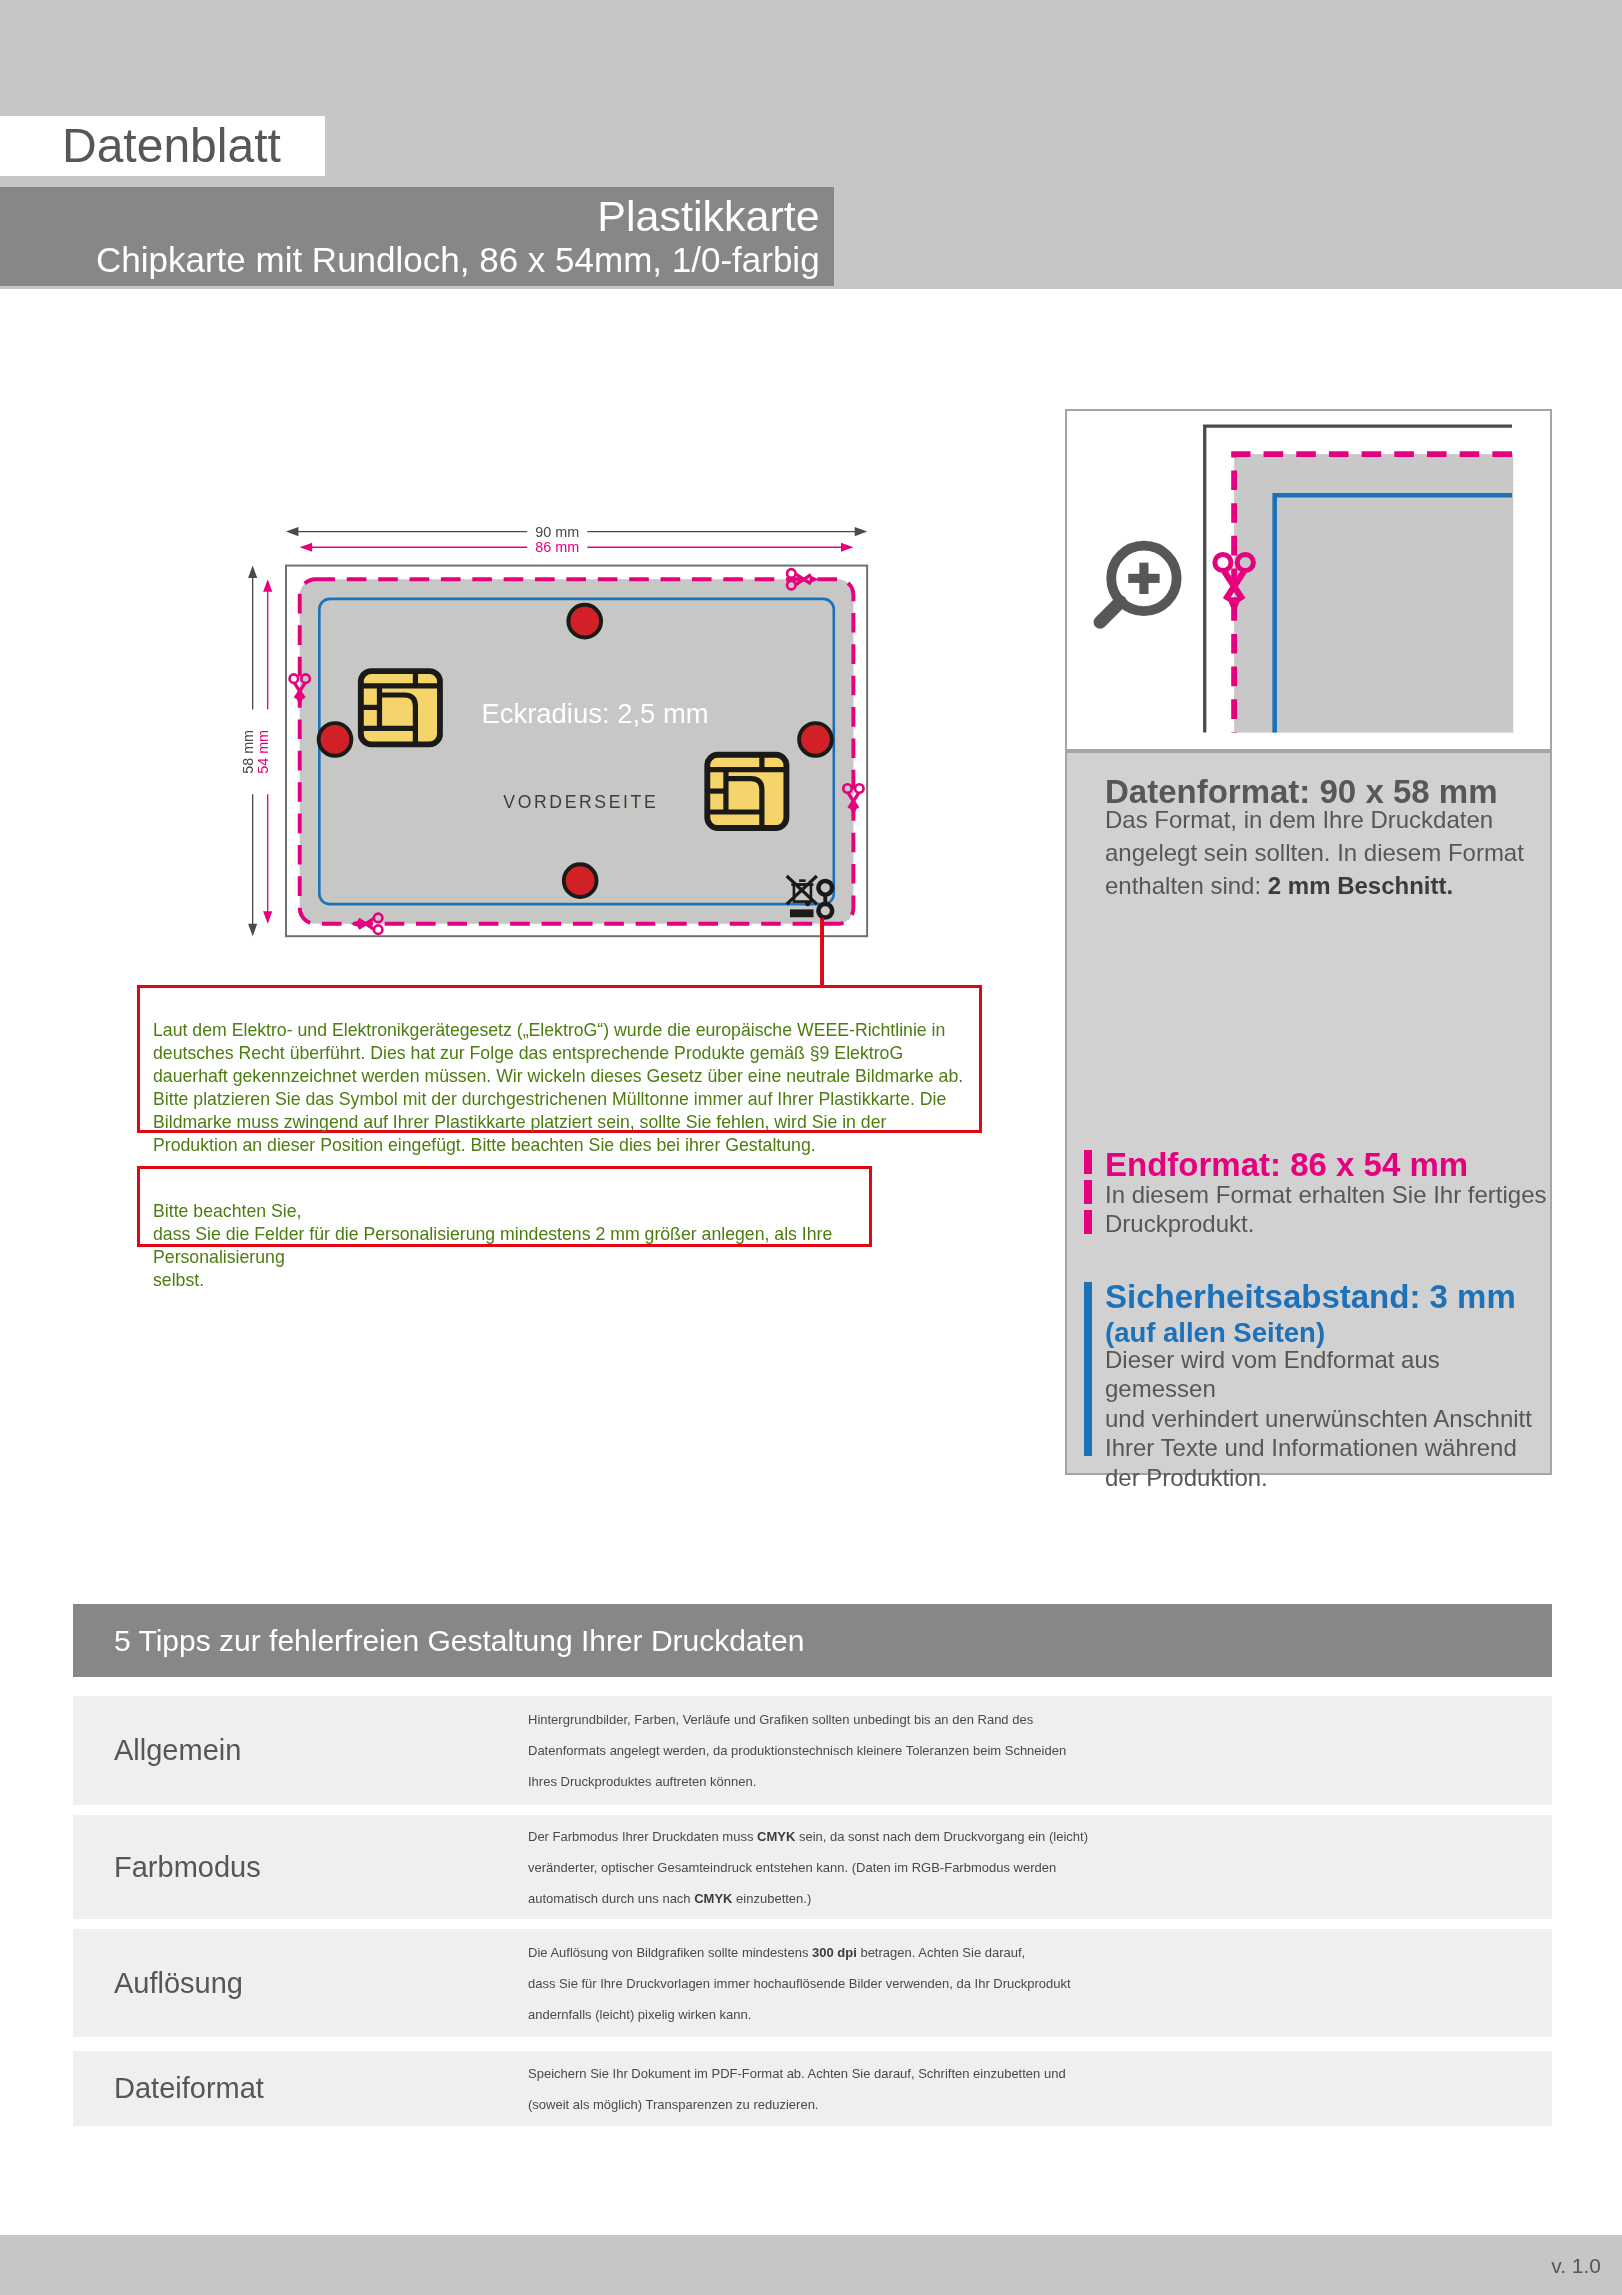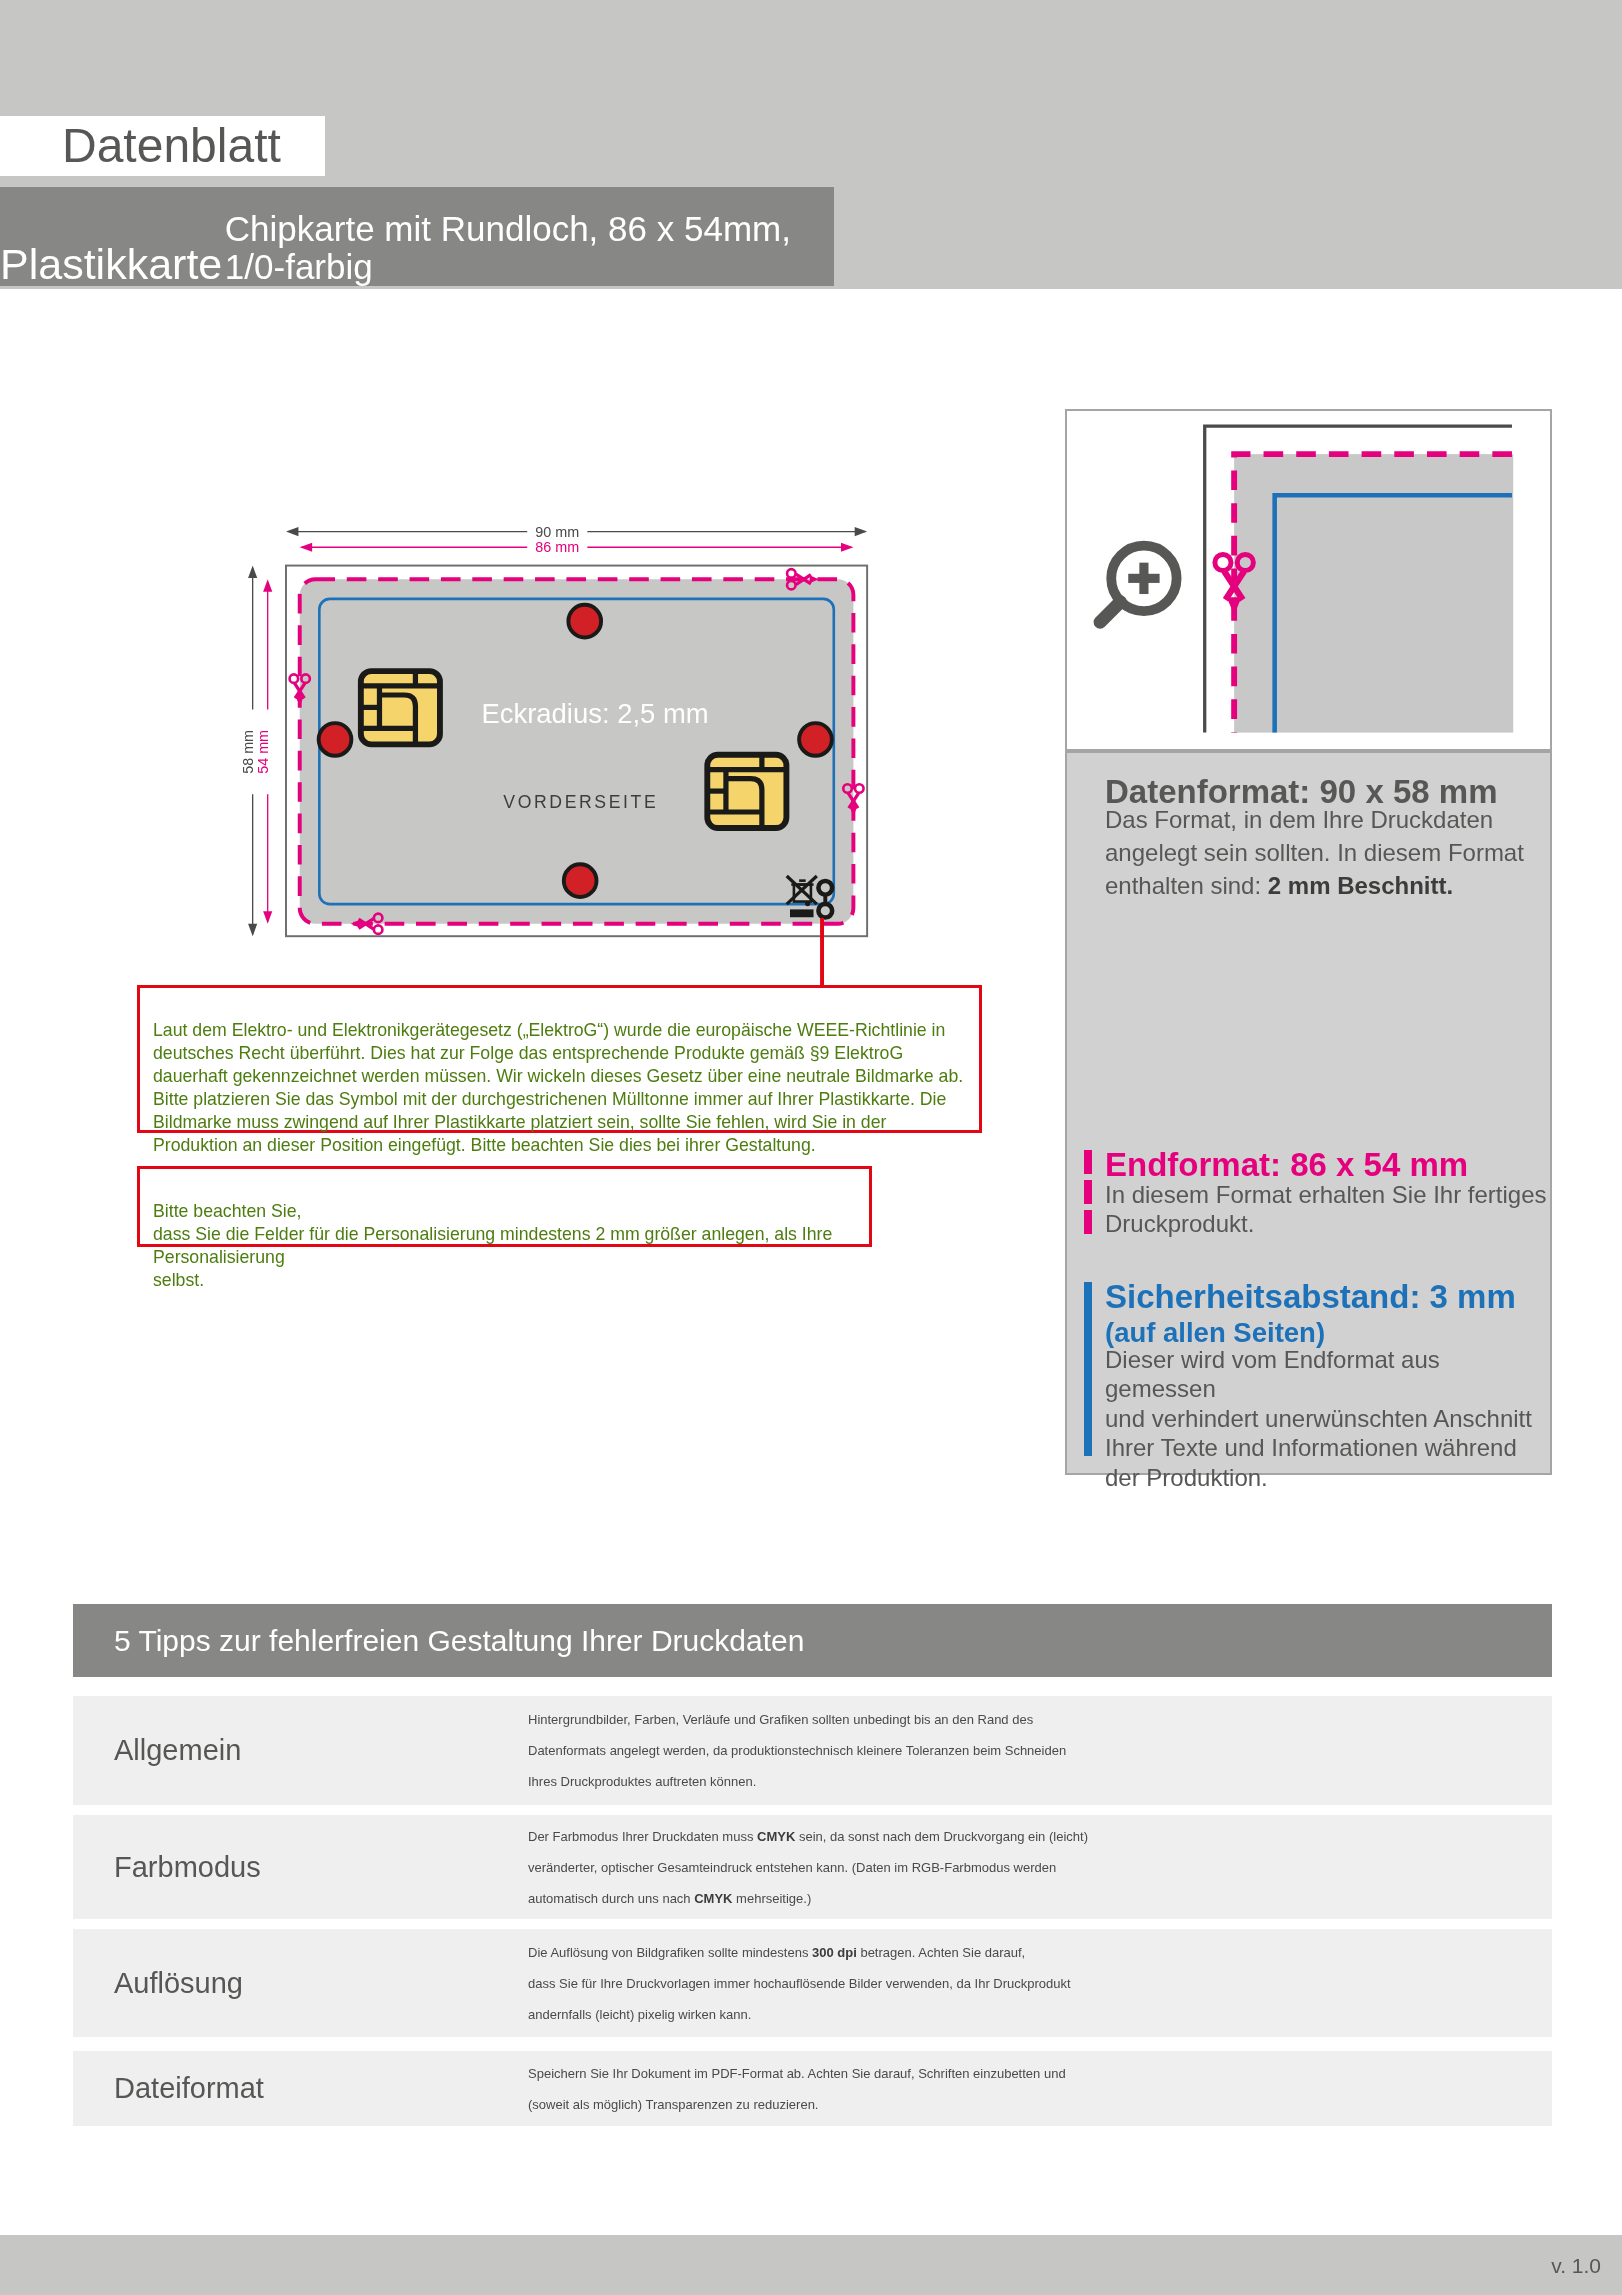--- a/index.html
+++ b/index.html
@@ -5,21 +5,21 @@
   html,body{margin:0;padding:0;background:#ffffff;}
   #page{position:relative;width:1623px;height:2295px;background:#ffffff;overflow:hidden;
         font-family:"Liberation Sans", sans-serif;}
   .abs{position:absolute;}
 
   
   #header-bg{left:0;top:0;width:1623px;height:289px;background:#c6c6c5;}
   #datenblatt-box{left:0;top:116px;width:325px;height:60px;background:#ffffff;}
   #datenblatt-box span{position:absolute;left:62px;top:1.3px;font-size:48px;line-height:58px;color:#575756;}
   #dark-band{left:0;top:187px;width:834px;height:99px;background:#878786;
-             display:flex;flex-direction:row;align-items:flex-end;justify-content:center;
+             display:flex;flex-direction:column;align-items:flex-end;justify-content:center;
              padding-right:14.4px;box-sizing:border-box;gap:2.6px;}
   #product-title{font-size:43px;line-height:44px;color:#ffffff;}
   #product-subtitle{font-size:35px;line-height:38px;color:#ffffff;}
 
   
   .red-box{border:3.9px solid #e30613;background:#ffffff;box-sizing:border-box;
            color:#4d7c0f;font-size:17.7px;line-height:23px;white-space:pre-line;}
   #weee-box{left:137px;top:985px;width:845px;height:148px;padding:7.9px 13px;}
   #perso-box{left:137px;top:1166px;width:735px;height:81px;padding:7.9px 13px;}
 
@@ -236,21 +236,21 @@
   <div class="abs tip-row" id="row-allgemein">
     <div class="tip-label">Allgemein</div>
     <div class="tip-text"><span>Hintergrundbilder, Farben, Verläufe und Grafiken sollten unbedingt bis an den Rand des
 Datenformats angelegt werden, da produktionstechnisch kleinere Toleranzen beim Schneiden
 Ihres Druckproduktes auftreten können.</span></div>
   </div>
   <div class="abs tip-row" id="row-farbmodus">
     <div class="tip-label">Farbmodus</div>
     <div class="tip-text"><span>Der Farbmodus Ihrer Druckdaten muss </span><span class="b">CMYK</span><span> sein, da sonst nach dem Druckvorgang ein (leicht)
 veränderter, optischer Gesamteindruck entstehen kann. (Daten im RGB-Farbmodus werden
-automatisch durch uns nach </span><span class="b">CMYK</span><span> mehrseitige.)</span></div>
+automatisch durch uns nach </span><span class="b">CMYK</span><span> einzubetten.)</span></div>
   </div>
   <div class="abs tip-row" id="row-aufloesung">
     <div class="tip-label">Auflösung</div>
     <div class="tip-text"><span>Die Auflösung von Bildgrafiken sollte mindestens </span><span class="b">300 dpi</span><span> betragen. Achten Sie darauf,
 dass Sie für Ihre Druckvorlagen immer hochauflösende Bilder verwenden, da Ihr Druckprodukt
 andernfalls (leicht) pixelig wirken kann.</span></div>
   </div>
   <div class="abs tip-row" id="row-dateiformat">
     <div class="tip-label">Dateiformat</div>
     <div class="tip-text"><span>Speichern Sie Ihr Dokument im PDF-Format ab. Achten Sie darauf, Schriften einzubetten und

